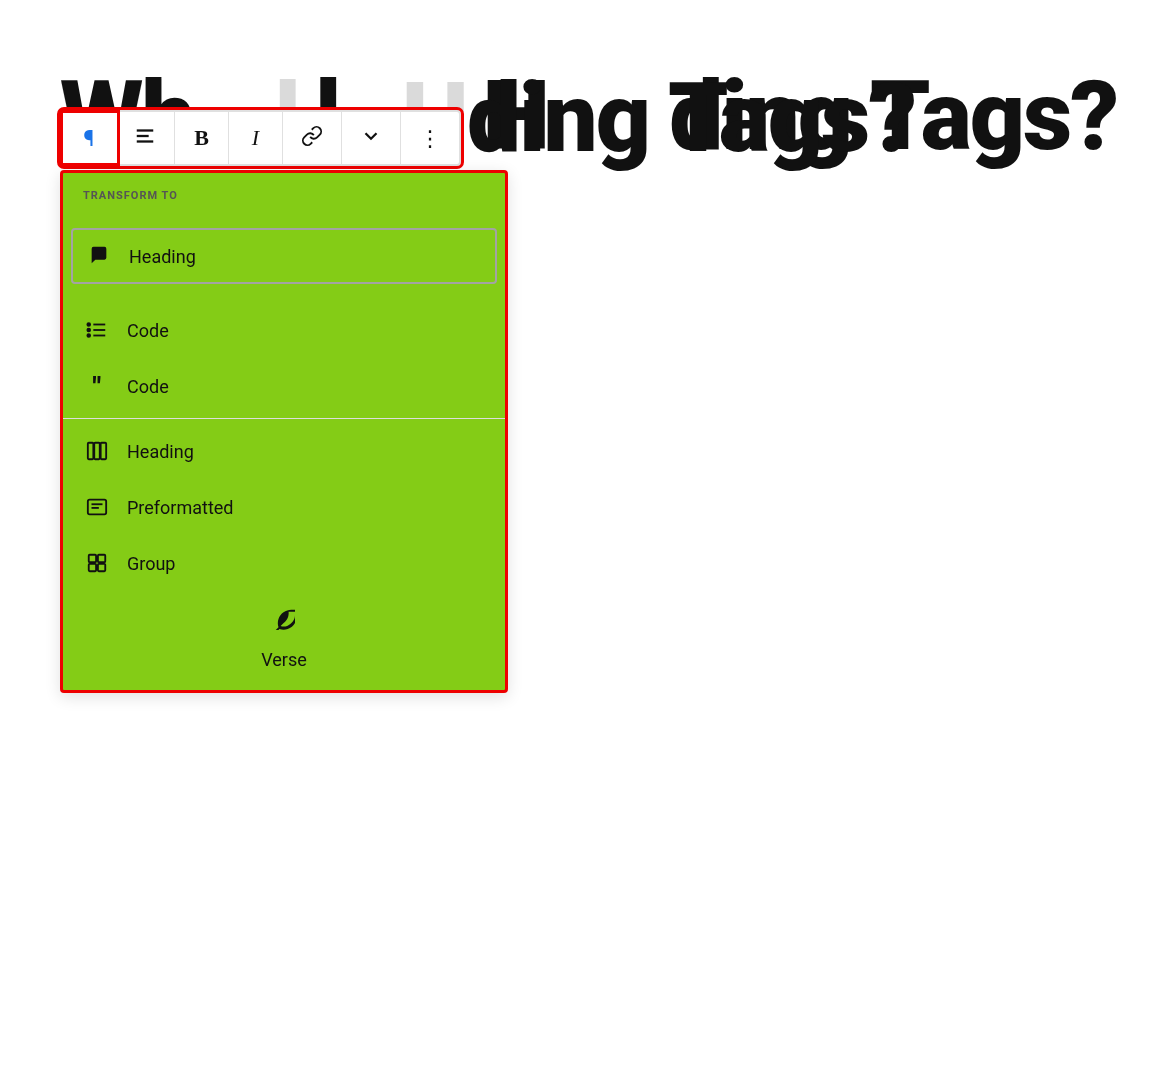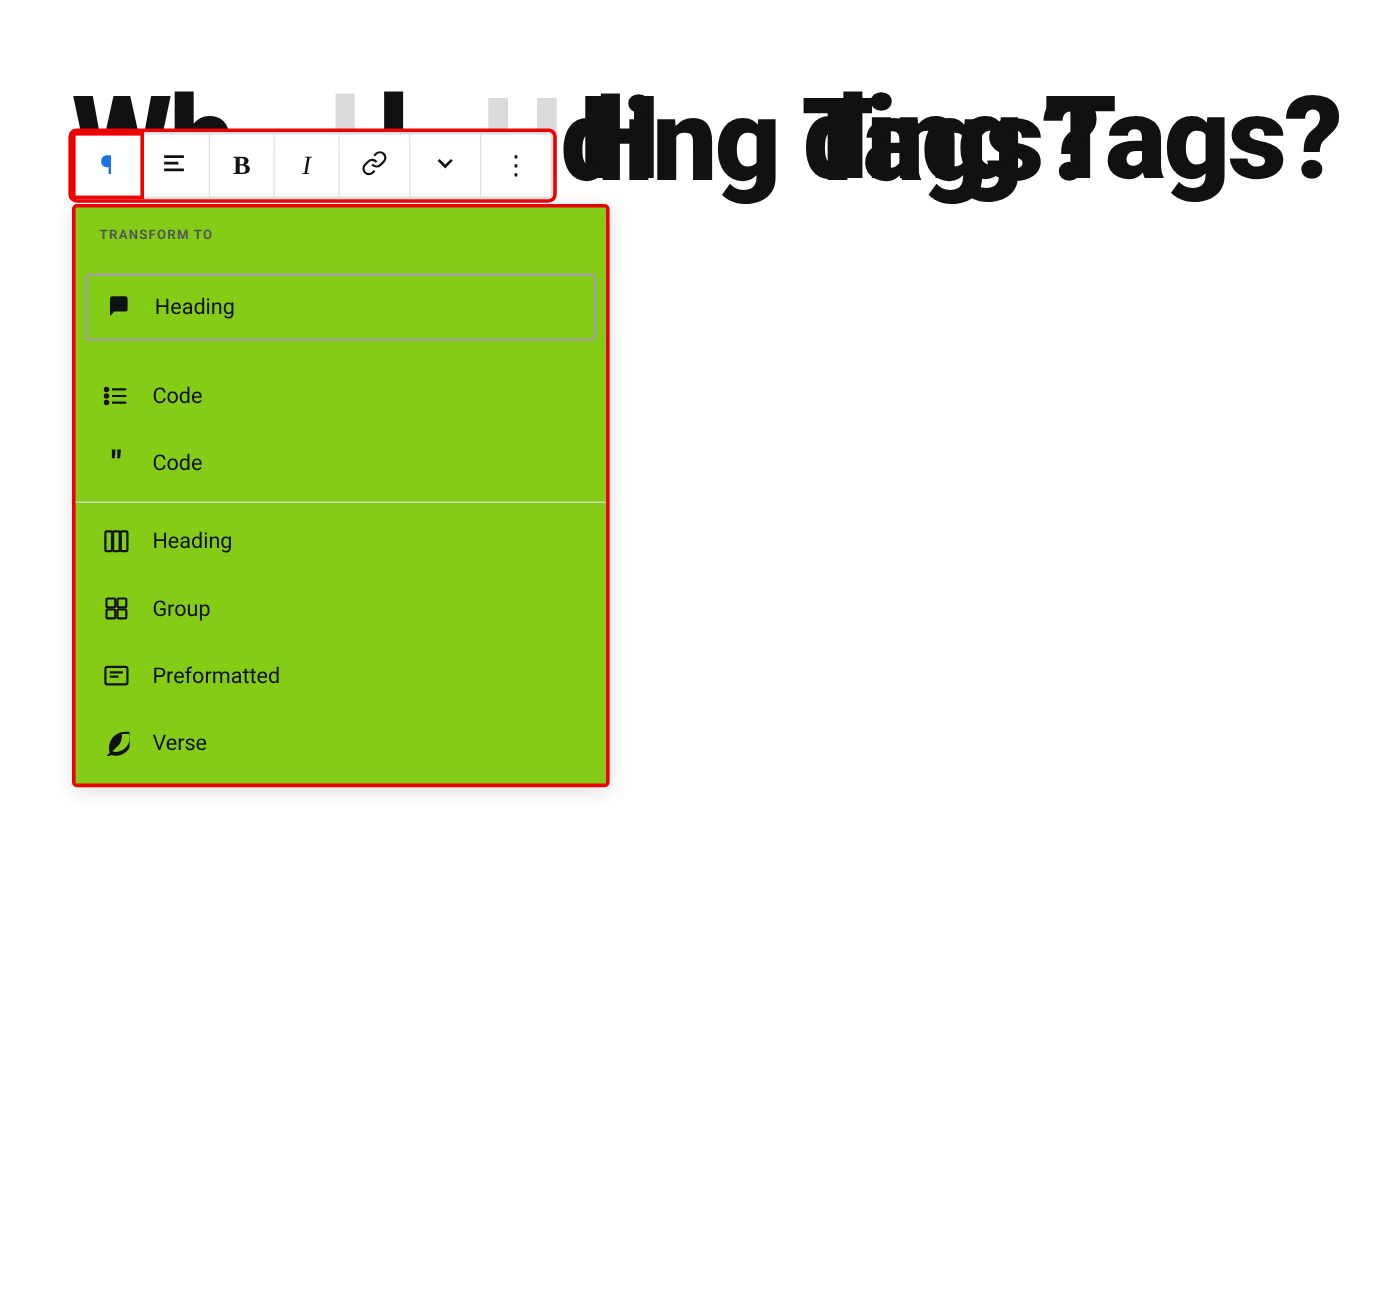--- a/index.html
+++ b/index.html
@@ -241,42 +241,42 @@
         <rect x="9" y="3" width="6" height="18" rx="1"></rect>
         <rect x="16" y="3" width="6" height="18" rx="1"></rect>
       </svg>
     </span>
     <span class="item-label">Heading</span>
   </div>
 
   <div class="dropdown-item">
     <span class="item-icon">
       <svg viewBox="0 0 24 24" fill="none" stroke="currentColor" stroke-width="2">
+        <rect x="2" y="4" width="20" height="16" rx="2"></rect>
+        <line x1="6" y1="9" x2="18" y2="9"></line>
+        <line x1="6" y1="13" x2="14" y2="13"></line>
+      </svg>
+    </span>
+    <span class="item-label">Preformatted</span>
+  </div>
+
+  <div class="dropdown-item">
+    <span class="item-icon">
+      <svg viewBox="0 0 24 24" fill="none" stroke="currentColor" stroke-width="2">
         <rect x="3" y="3" width="8" height="8" rx="1"></rect>
         <rect x="13" y="3" width="8" height="8" rx="1"></rect>
         <rect x="3" y="13" width="8" height="8" rx="1"></rect>
         <rect x="13" y="13" width="8" height="8" rx="1"></rect>
       </svg>
     </span>
     <span class="item-label">Group</span>
   </div>
 
-  <div class="dropdown-item">
-    <span class="item-icon">
-      <svg viewBox="0 0 24 24" fill="none" stroke="currentColor" stroke-width="2">
-        <rect x="2" y="4" width="20" height="16" rx="2"></rect>
-        <line x1="6" y1="9" x2="18" y2="9"></line>
-        <line x1="6" y1="13" x2="14" y2="13"></line>
-      </svg>
-    </span>
-    <span class="item-label">Preformatted</span>
-  </div>
-
-
-  <div class="dropdown-item" style="margin-bottom:6px;">
+
+  <div class="dropdown-item" style="margin-bottom:6px;flex-direction:column;">
     <span class="item-icon">
       <svg viewBox="0 0 24 24" fill="currentColor">
           <path d="M20 2C14 2 8 6 6 12c-1 3-1 6 0 9l-4 4 1.4 1.4L7 23c3 1 6 1 9 0 6-2 10-8 10-14V2h-6zm0 2h4v4c0 5-3.5 9.5-8.5 11.5-2.5 1-5 1-7.2.2l3-3C13 15.6 15 13.4 16 11c1.5-3.5 1-7 1-7z" fill="currentColor"></path>
         </svg>
     </span>
     <span class="item-label">Verse</span>
   </div>
 
 </div>
 

